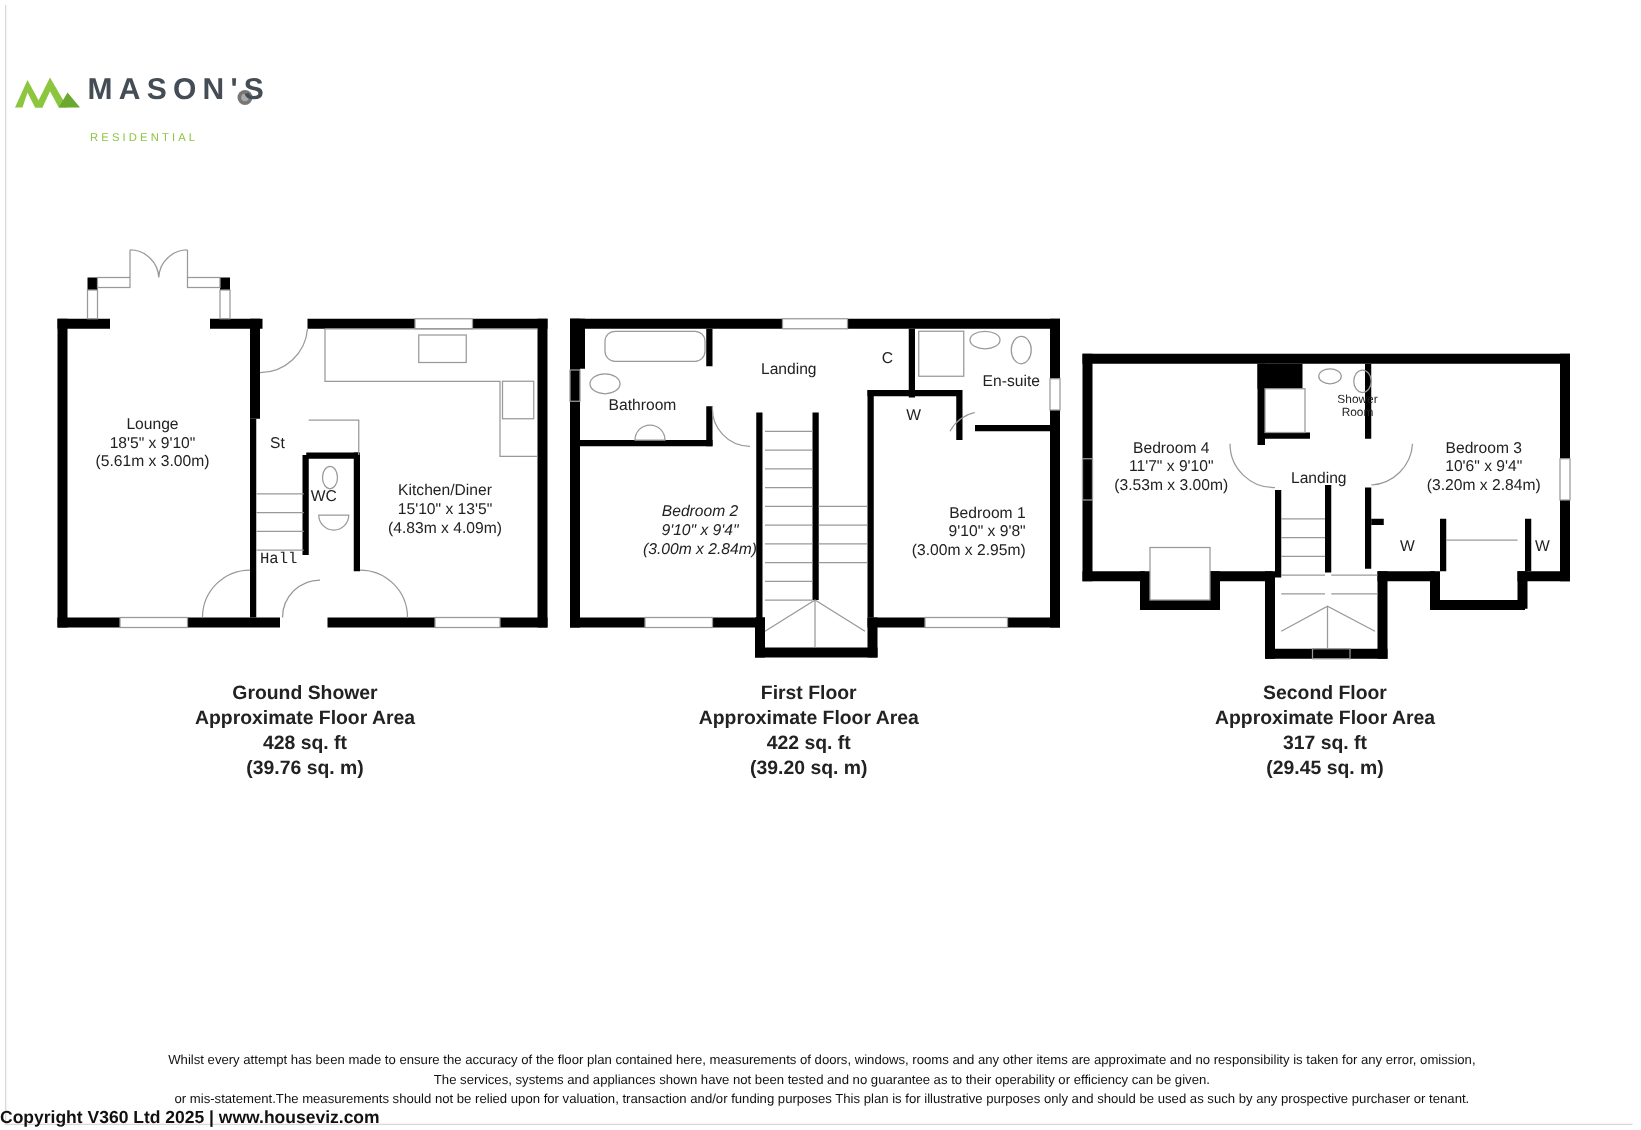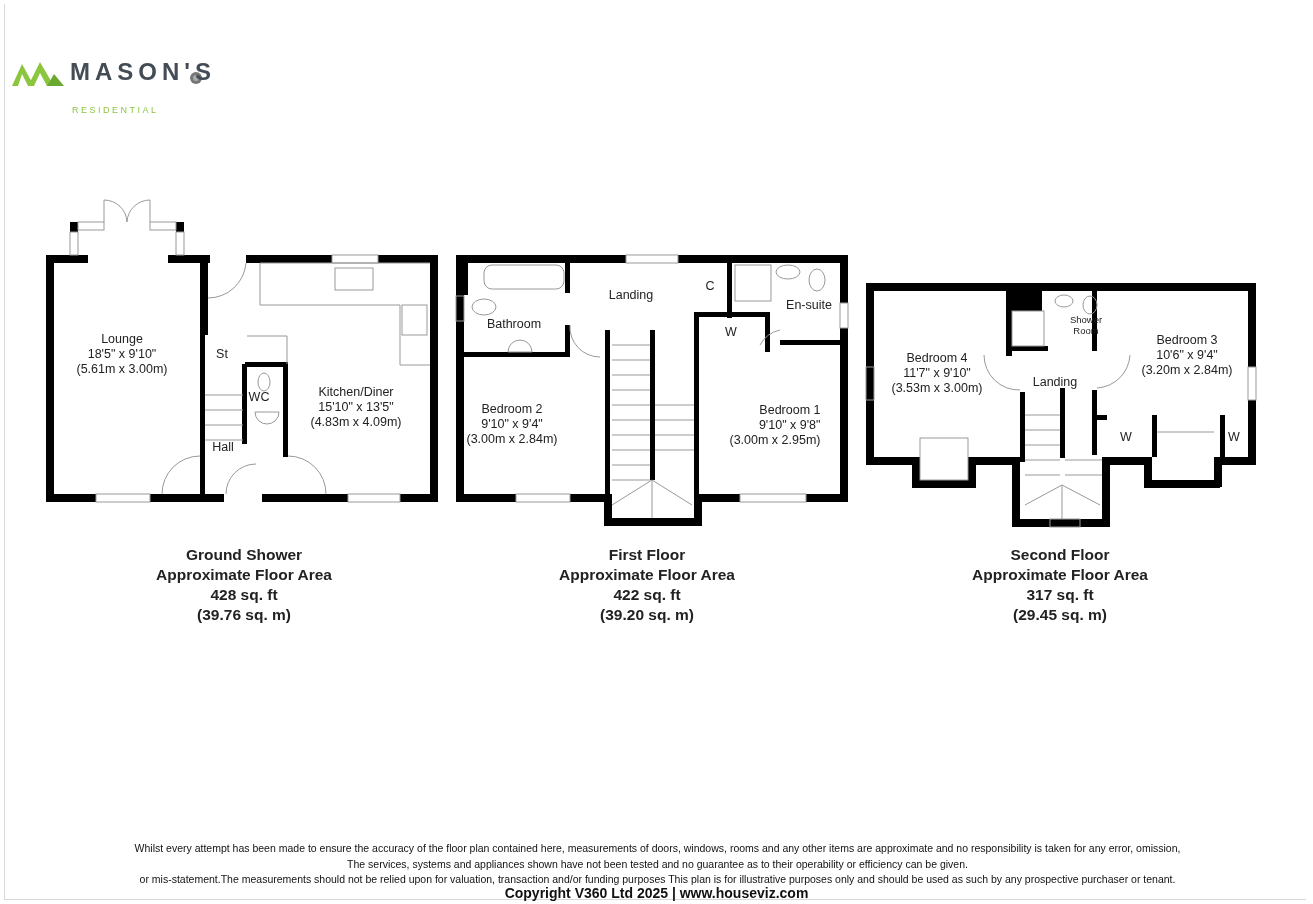--- a/index.html
+++ b/index.html
@@ -6,21 +6,21 @@
   body { width:1313px; height:904px; position:relative; overflow:hidden; font-family:"Liberation Sans", sans-serif; color:#111; }
   .page-border { position:absolute; left:4px; top:4px; width:1302px; height:896px; border-left:1px solid #d8d8d8; border-bottom:1px solid #d8d8d8; box-sizing:border-box; }
   .logo { position:absolute; left:12px; top:56px; width:200px; height:40px; }
   .logo-text { position:absolute; left:70px; top:58px; font-weight:bold; font-size:24px; letter-spacing:5px; color:#444c55; }
   .logo-sub { position:absolute; left:72px; top:66px; font-size:9px; letter-spacing:2.5px; color:#8cc63f;margin-top:39px; }
   .plans { position:absolute; left:0; top:0; }
   .room-label { position:absolute; text-align:center; font-size:12.5px; line-height:15px; color:#222; white-space:nowrap; transform:translateX(-50%); }
   .room-label.small { font-size:9.5px; line-height:11px; }
   .area-block { position:absolute; top:545px; width:300px; transform:translateX(-50%); text-align:center; font-weight:bold; font-size:15.5px; line-height:20px; color:#222; }
   .disclaimer { position:absolute; left:60px; width:1195px; top:841px; text-align:center; font-size:10.5px; line-height:15.5px; color:#111; }
-  .copyright { position:absolute; left:0; width:1313px; top:885px; text-align:center; font-weight:bold; font-size:14px; color:#111; }
+  .copyright { position:absolute; left:0; width:1313px; top:885px; text-align:left; font-weight:bold; font-size:14px; color:#111; }
 </style>
 </head>
 <body>
 
 <div class="page-border"></div>
 
 <svg class="logo" viewBox="0 0 200 40" width="200" height="40">
   <polygon points="0,30 10,8 22,30 16,30 10,18 6,30" fill="#8cc63f"></polygon>
   <polygon points="16,30 28,6 42,30 35,30 28,17 22,30" fill="#8cc63f"></polygon>
   <polygon points="35,30 42,18 52,30" fill="#6aa82f"></polygon>
@@ -165,44 +165,44 @@
   <div>18'5" x 9'10"</div>
   <div>(5.61m x 3.00m)</div>
 </div>
 <div class="room-label" style="left:356px; top:385px;">
   <div>Kitchen/Diner</div>
   <div>15'10" x 13'5"</div>
   <div>(4.83m x 4.09m)</div>
 </div>
 <div class="room-label" style="left:222px; top:347px;">St</div>
 <div class="room-label" style="left:259px; top:390px;">WC</div>
-<div class="room-label" style="left:223px; top:440px;">Hall</div>
-
-<div class="room-label" style="left:512px; top:402px;">
+<div class="room-label" style="left:223px; top:440px;font-family:Liberation Mono, monospace;">Hall</div>
+
+<div class="room-label" style="left:560px; top:402px;font-style:italic;">
   <div>Bedroom 2</div>
   <div>9'10" x 9'4"</div>
   <div>(3.00m x 2.84m)</div>
 </div>
 <div class="room-label" style="left:775px; top:403px;text-align:right;">
   <div>Bedroom 1</div>
   <div>9'10" x 9'8"</div>
   <div>(3.00m x 2.95m)</div>
 </div>
 <div class="room-label" style="left:631px; top:288px;">Landing</div>
 <div class="room-label" style="left:514px; top:317px;">Bathroom</div>
 <div class="room-label" style="left:710px; top:279px;">C</div>
 <div class="room-label" style="left:809px; top:298px;">En-suite</div>
 <div class="room-label" style="left:731px; top:325px;">W</div>
 
 <div class="room-label" style="left:937px; top:351px;">
   <div>Bedroom 4</div>
   <div>11'7" x 9'10"</div>
   <div>(3.53m x 3.00m)</div>
 </div>
-<div class="room-label" style="left:1187px; top:333px;">
+<div class="room-label" style="left:1187px; top:351px;">
   <div>Bedroom 3</div>
   <div>10'6" x 9'4"</div>
   <div>(3.20m x 2.84m)</div>
 </div>
 <div class="room-label" style="left:1055px; top:375px;">Landing</div>
 <div class="room-label small" style="left:1086px; top:314px;">
   <div>Shower</div>
   <div>Room</div>
 </div>
 <div class="room-label" style="left:1126px; top:430px;">W</div>

